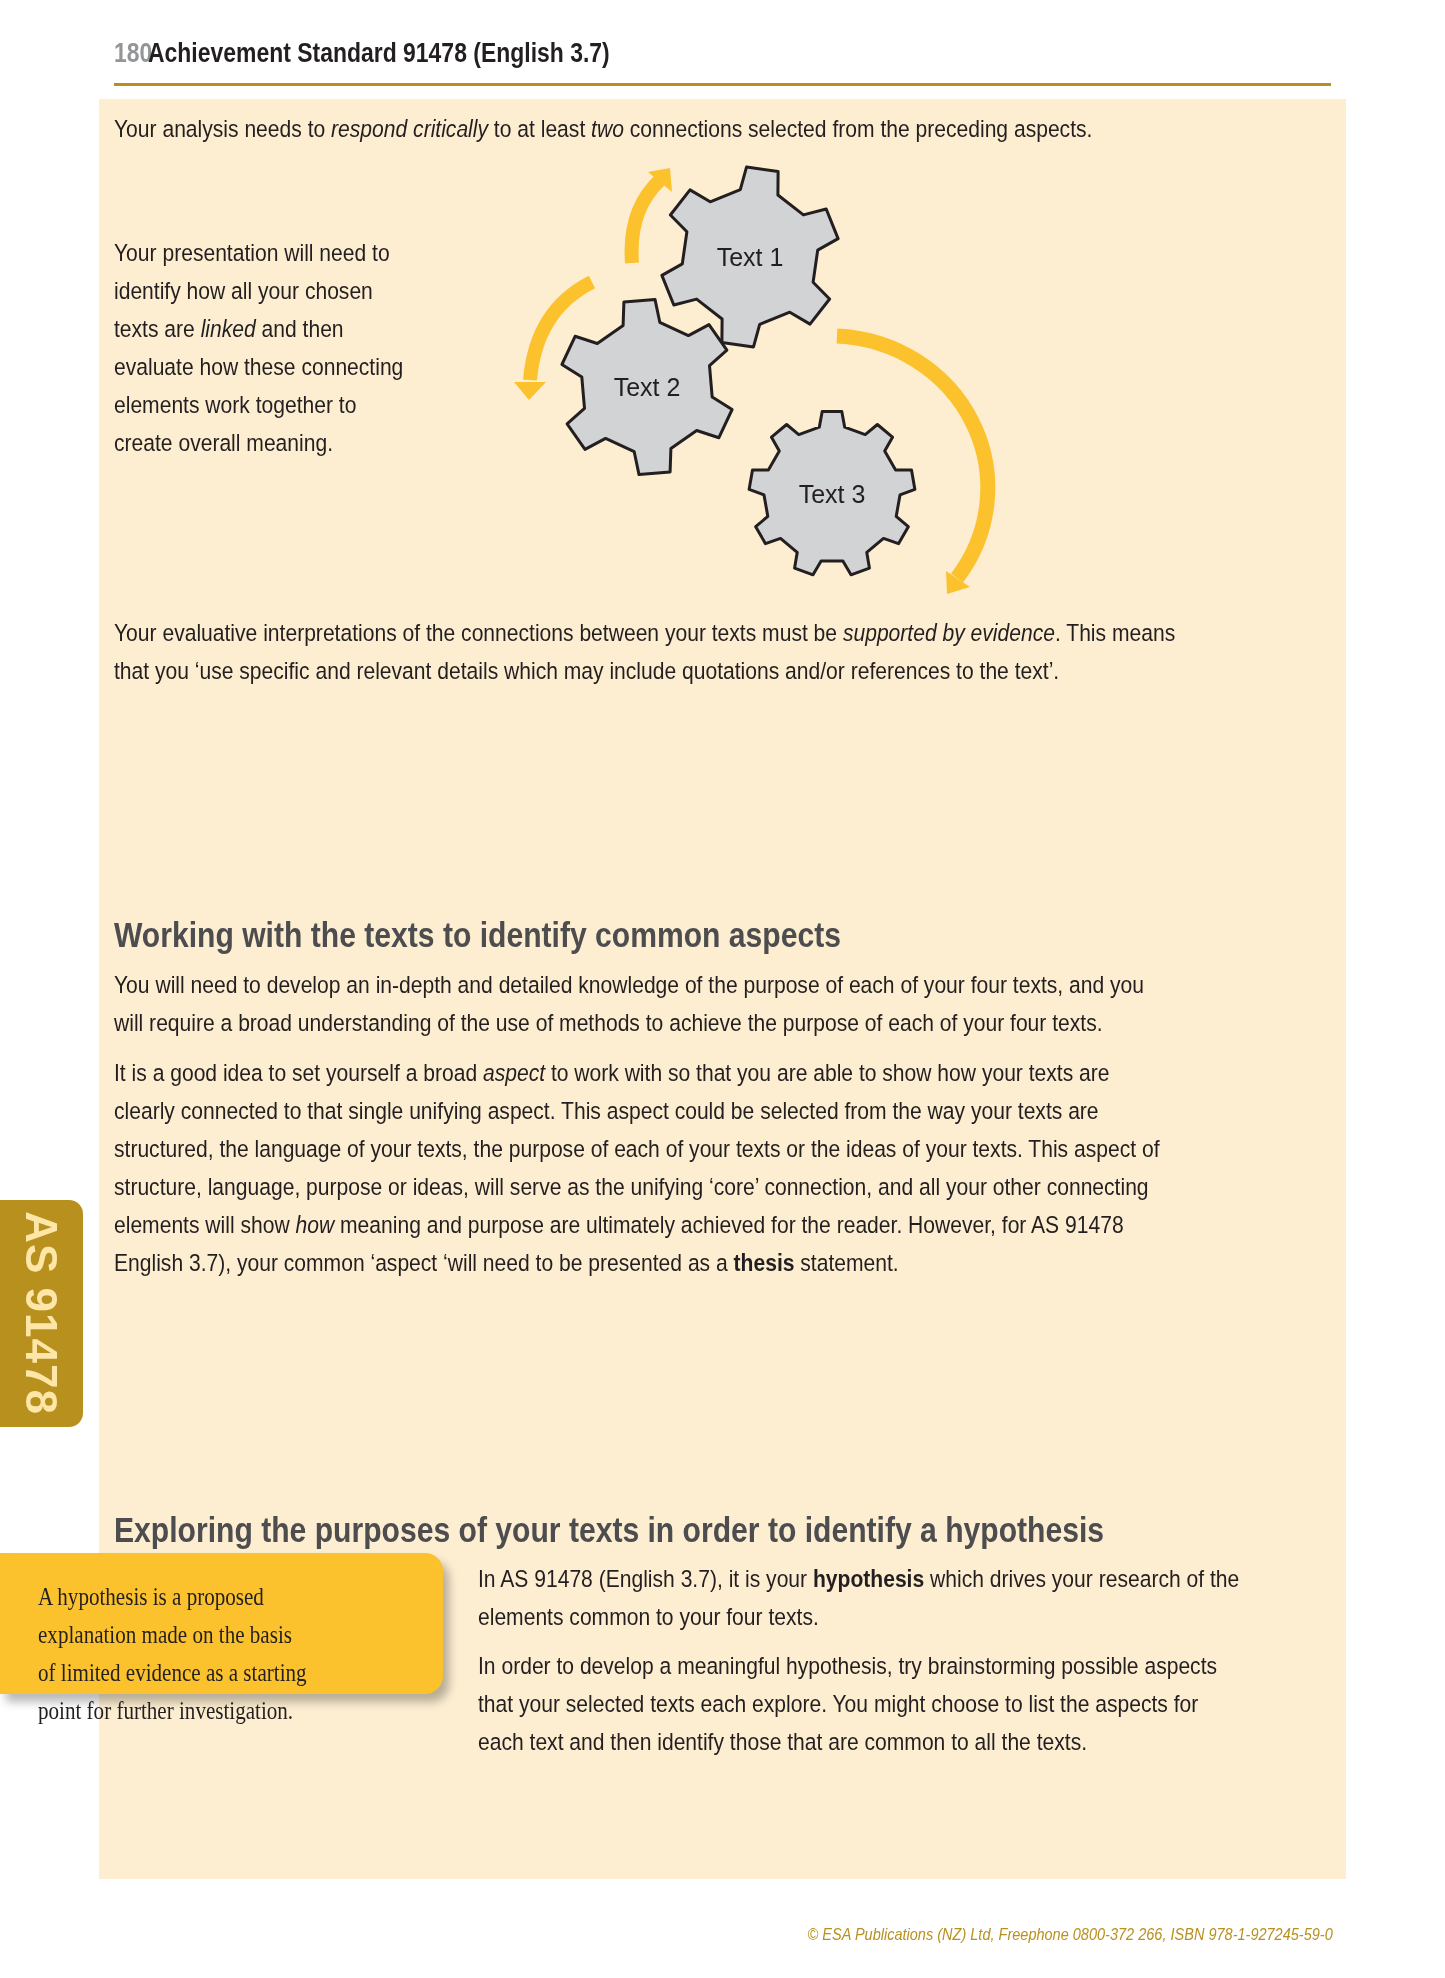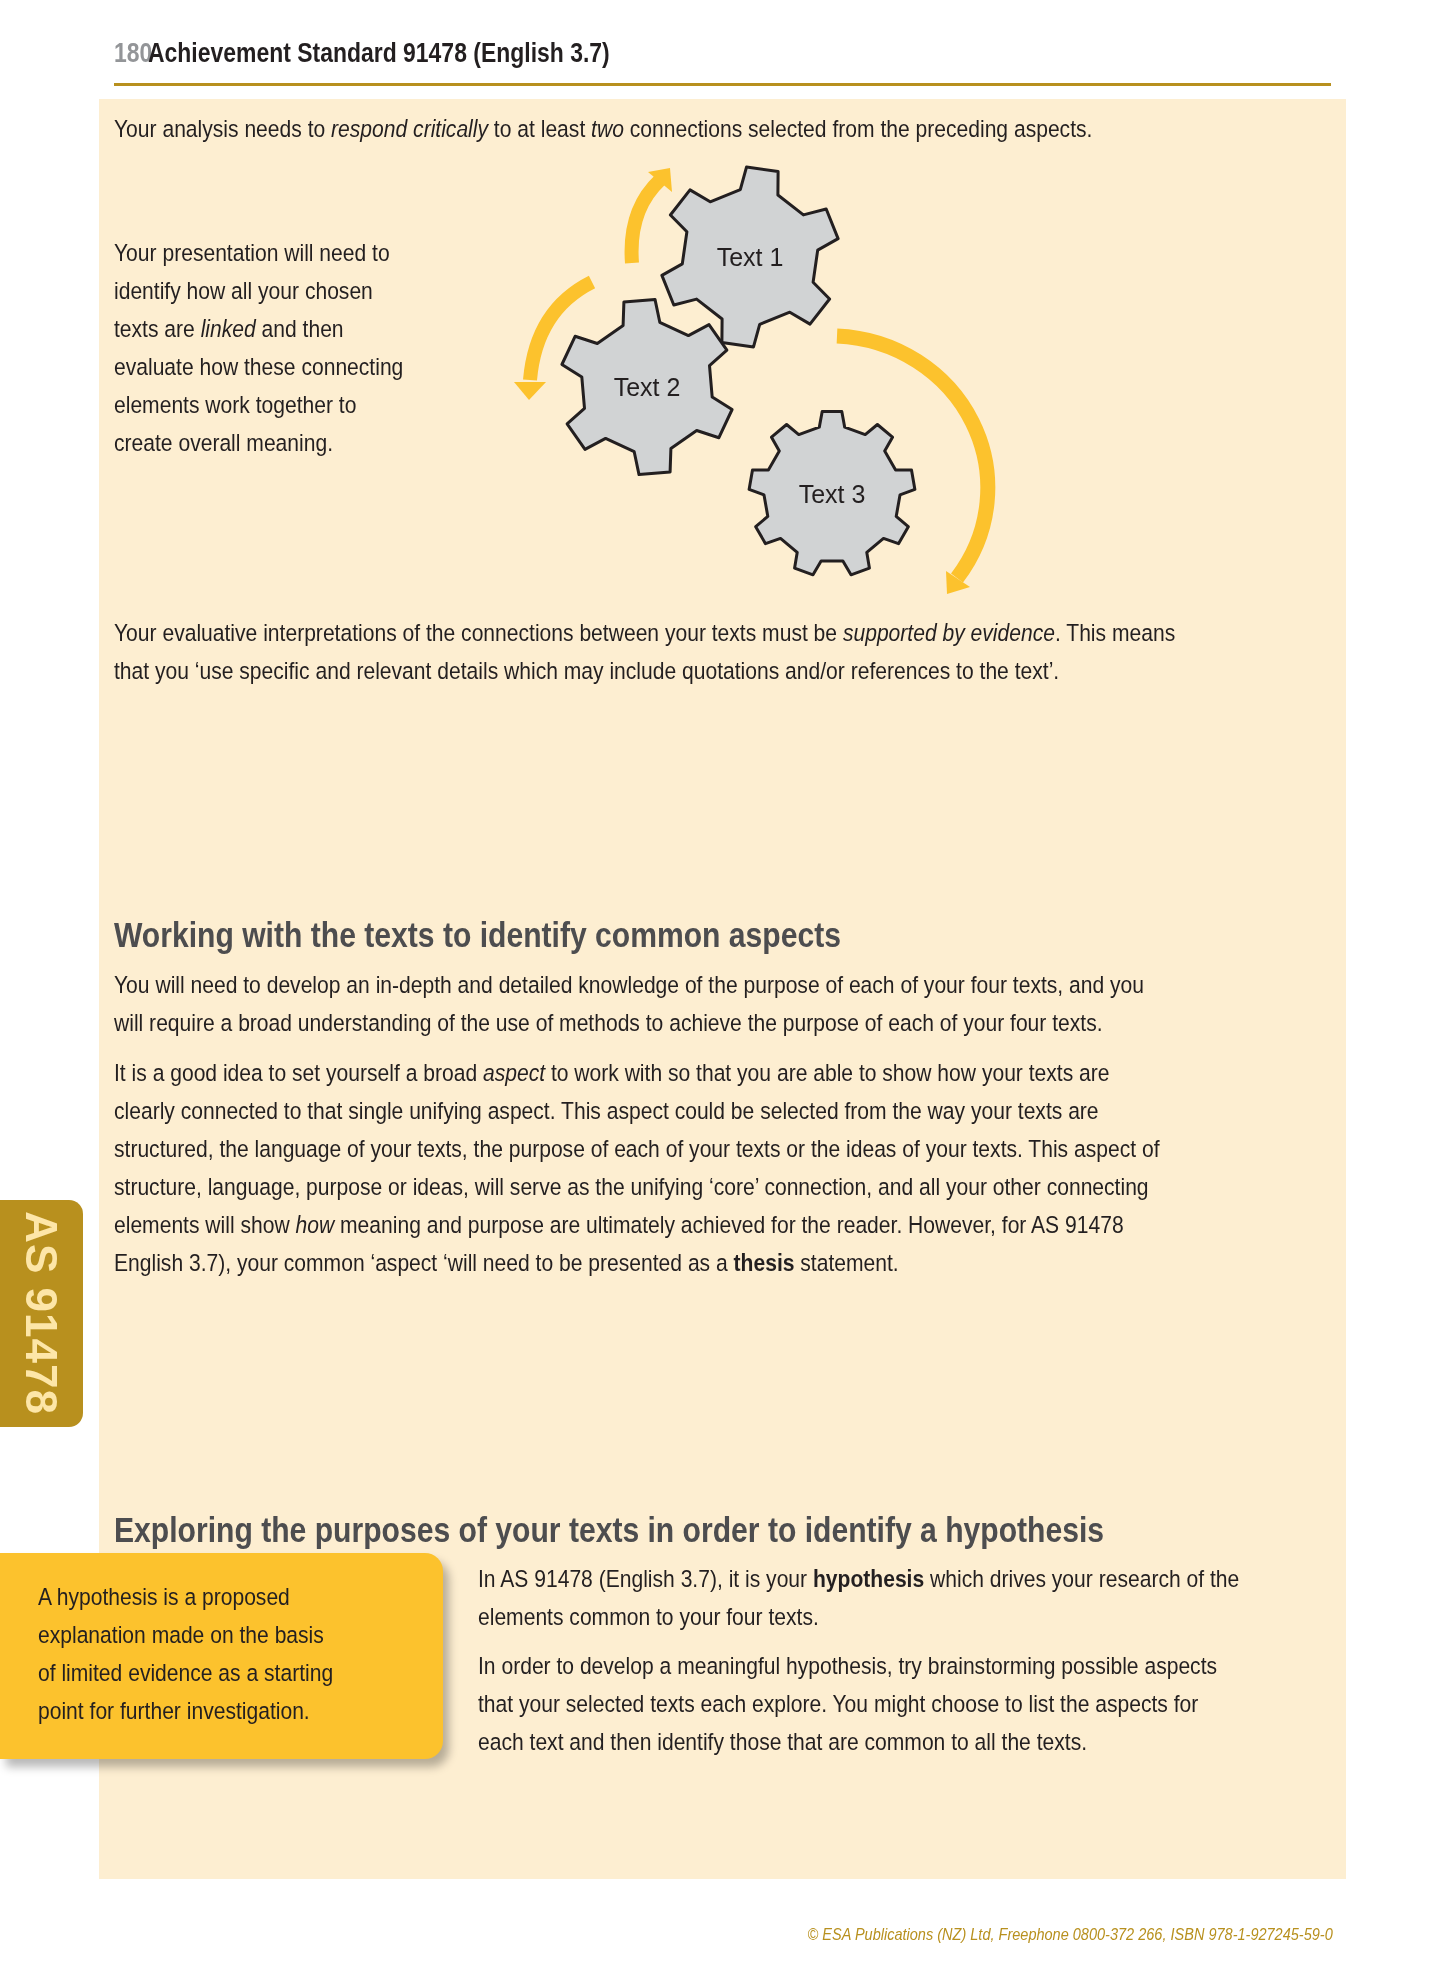--- a/index.html
+++ b/index.html
@@ -13,22 +13,22 @@
   .running-title { left: 148px; top: 38px; font-size: 27px; font-weight: bold; color: #231f20;
                    transform: scaleX(0.85); transform-origin: 0 0; white-space: nowrap; }
   .rule { left: 114px; top: 83px; width: 1217px; height: 3px; background: #b8901e; }
   .panel { left: 99px; top: 99px; width: 1247px; height: 1780px; background: #fdeed1; }
   .h2 { position: absolute; white-space: nowrap; font-size: 35px; font-weight: bold; color: #4d4d4f;
         transform-origin: 0 0; transform: scaleX(0.86); line-height: 1; }
   .side-tab { left: 0; top: 1200px; width: 83px; height: 227px; background: #b8901e;
               border-radius: 0 14px 14px 0; }
   .side-tab-text { position: absolute; left: 41px; top: 113px; transform: translate(-50%, -50%) rotate(90deg);
                    color: #fde6a8; font-weight: bold; font-size: 44px; white-space: nowrap; letter-spacing: 1px; }
-  .callout { left: 0; top: 1553px; width: 443px; height: 206px; background: #fcc22d;
-             border-radius: 0 18px 18px 0; box-shadow: 6px 8px 10px rgba(0,0,0,0.28); }
+  .callout { left: 0; top: 1553px; width: 443px; height: 141px; background: #fcc22d;
+             border-radius: 0 18px 18px 0; box-shadow: 6px 8px 10px rgba(0,0,0,0.28); font-family: Liberation Serif, serif; }
   .callout .line { color: #231f20; }
   .footer { position: absolute; right: 112px; top: 1925px; font-size: 16.5px; font-style: italic;
             color: #b8901e; white-space: nowrap; transform-origin: 100% 0; transform: scaleX(0.88); }
   .diagram { position: absolute; left: 0; top: 0; width: 1445px; height: 700px; pointer-events: none; }
   .diagram * { pointer-events: auto; }
   .gear-label { font-family: "Liberation Sans", sans-serif; font-size: 25px; fill: #231f20; }
   em { font-style: italic; }
   b { font-weight: bold; }
 </style>
 </head>

